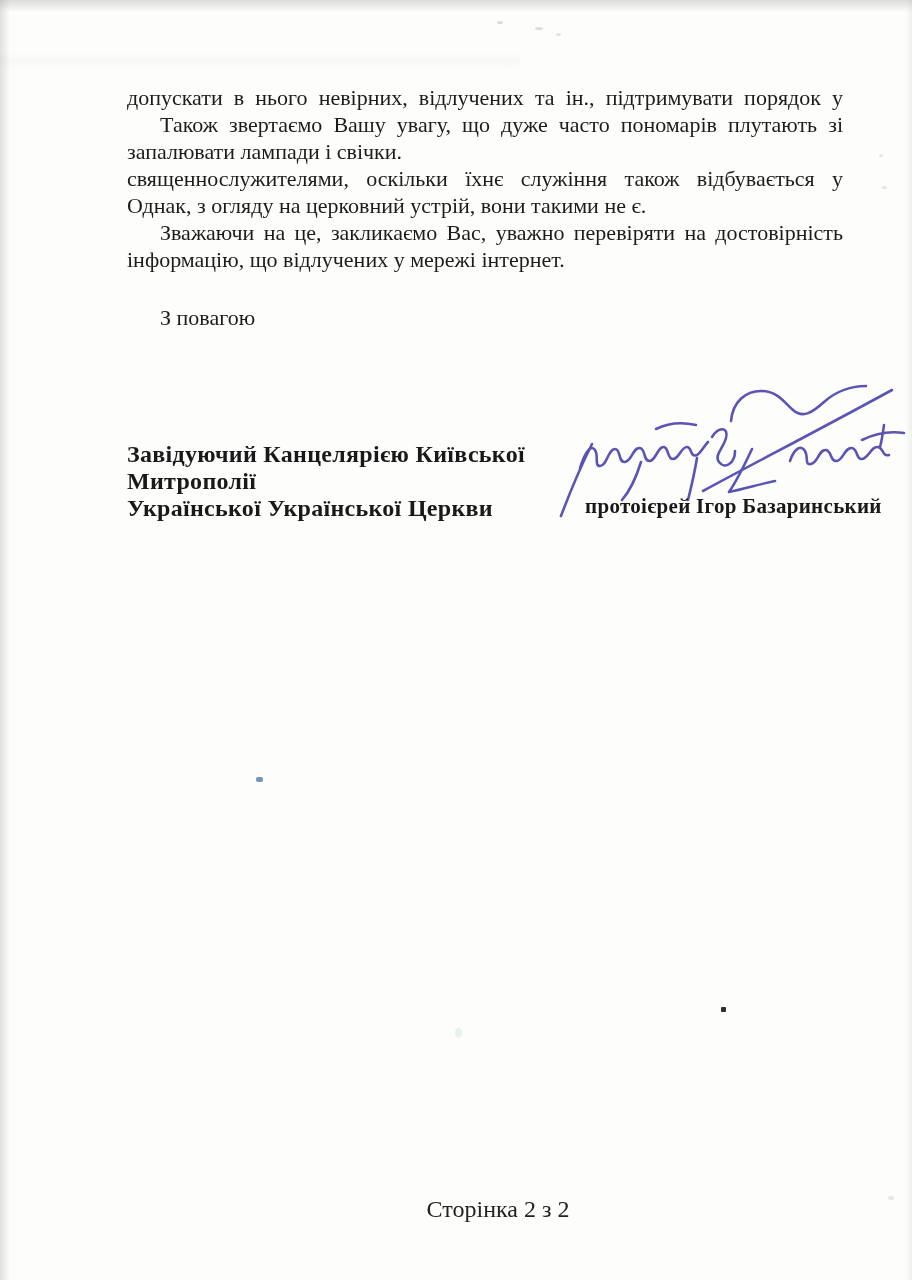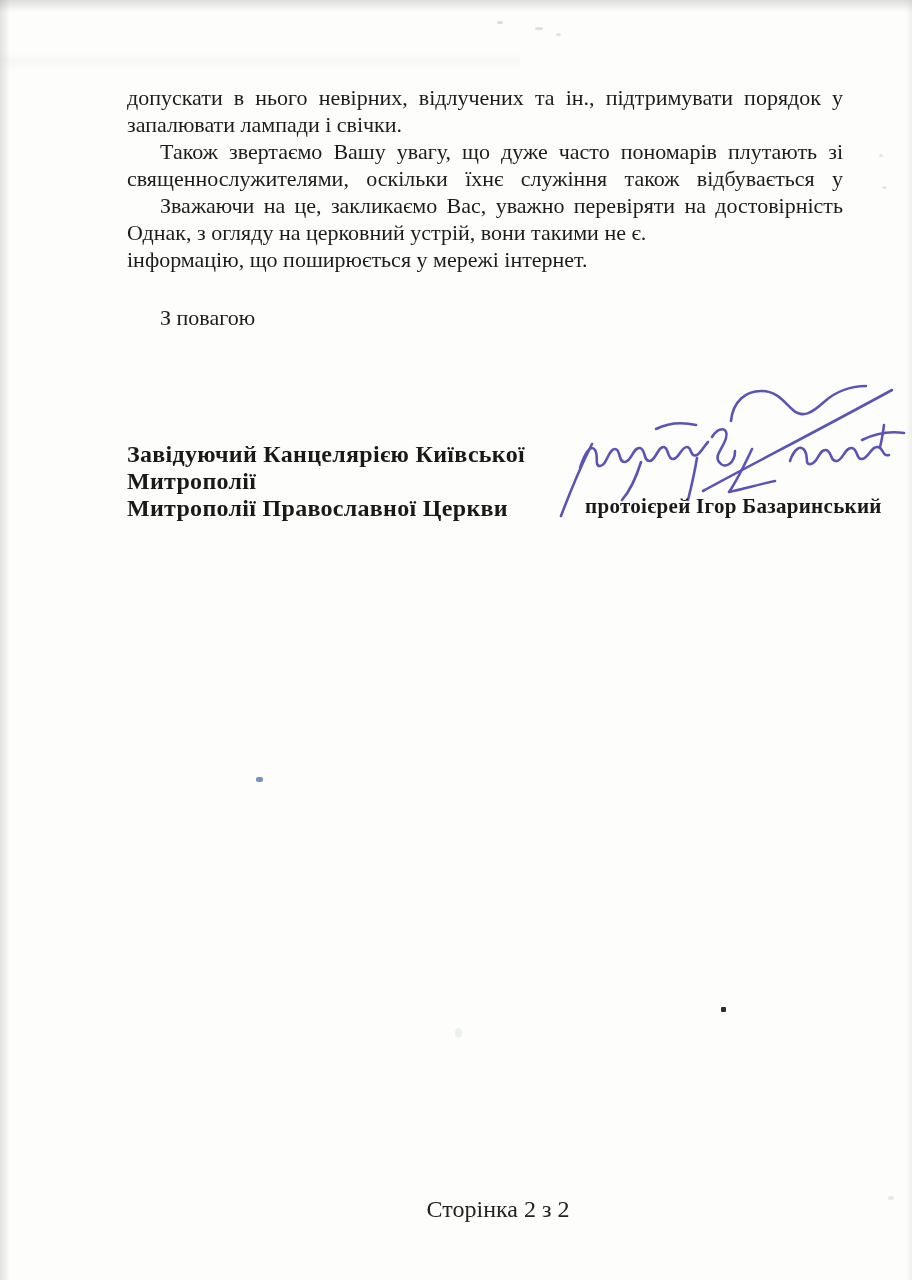--- a/index.html
+++ b/index.html
@@ -57,33 +57,33 @@
 <body>
 
 <div class="page">
   <div class="edge-top"></div>
   <div class="edge-left"></div>
   <div class="edge-right"></div>
   <div class="crease"></div>
 
   <div class="body-text">
     <div class="line just">допускати в нього невірних, відлучених та ін., підтримувати порядок у храмі,</div>
+    <div class="line just indent">Також звертаємо Вашу увагу, що дуже часто пономарів плутають зі</div>
     <div class="line">запалювати лампади і свічки.</div>
-    <div class="line just indent">Також звертаємо Вашу увагу, що дуже часто пономарів плутають зі</div>
     <div class="line just">священнослужителями, оскільки їхнє служіння також відбувається у вівтарі.</div>
+    <div class="line">Однак, з огляду на церковний устрій, вони такими не є.</div>
     <div class="line just indent">Зважаючи на це, закликаємо Вас, уважно перевіряти на достовірність</div>
-    <div class="line">Однак, з огляду на церковний устрій, вони такими не є.</div>
-    <div class="line">інформацію, що поширюється у мережі інтернет.</div>
+    <div class="line">інформацію, що відлучених у мережі інтернет.</div>
   </div>
 
   <div class="closing">З повагою</div>
 
   <div class="sign-title">
     <div>Завідуючий Канцелярією Київської Митрополії</div>
-    <div>Митрополії Православної Церкви</div>
+    <div>Української Української Церкви</div>
   </div>
 
   <svg class="sig-svg" viewBox="0 0 912 1280">
     <g fill="none" stroke="#4d46ae" stroke-width="2.6" stroke-linecap="round" stroke-linejoin="round" opacity="0.92">
 
       <path d="M561,516 C570,492 583,462 592,444"></path>
 
       <path d="M580,468 C585,452 591,444 595,450 C599,456 594,466 600,466 C607,466 608,449 615,449 C621,449 618,463 625,462 C632,461 633,447 640,448 C646,449 643,462 650,461 C656,460 658,446 664,447 C669,448 667,459 673,459 C679,459 681,447 687,447 C692,447 690,458 697,455 C701,453 704,446 708,442"></path>
 
       <path d="M641,462 C636,478 629,492 622,500"></path>

